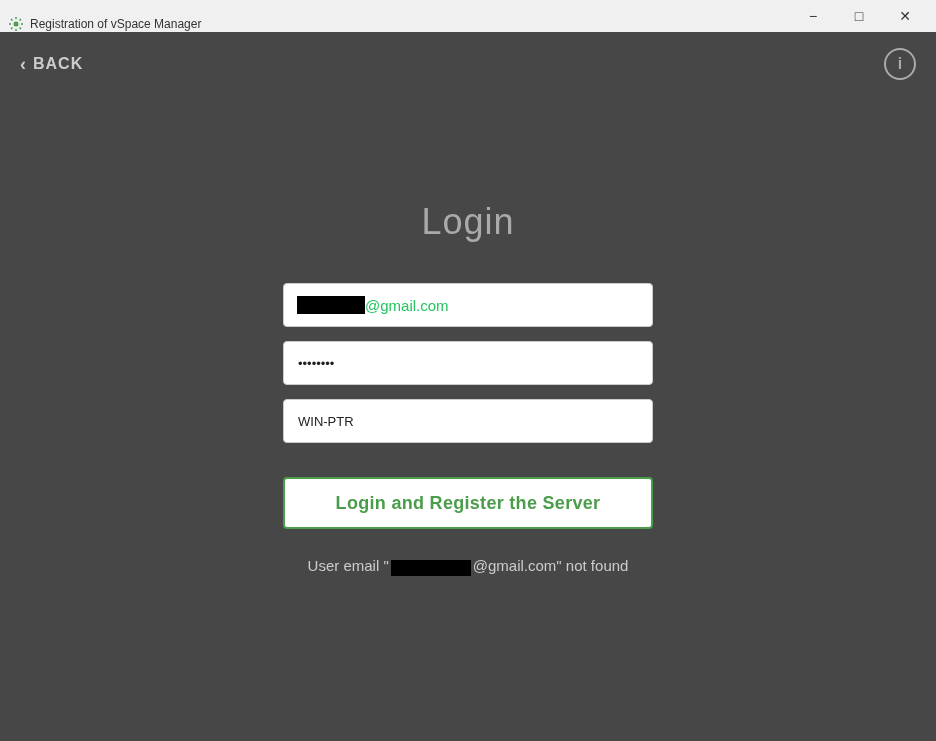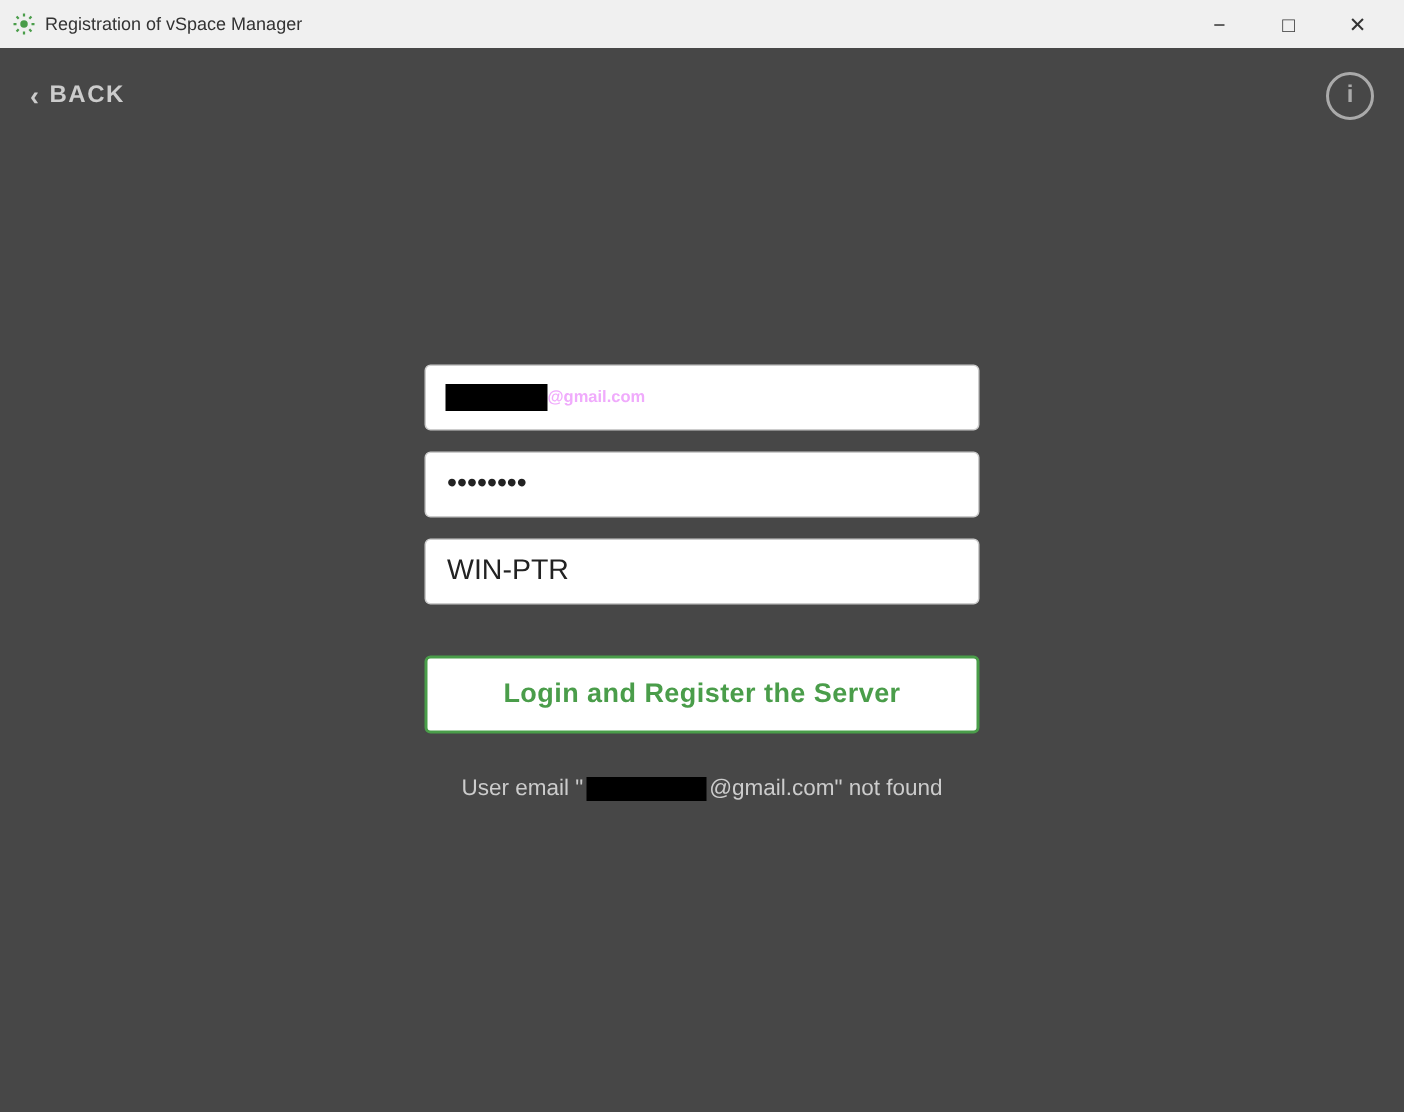--- a/index.html
+++ b/index.html
@@ -16,21 +16,21 @@
       overflow: hidden;
       display: flex;
       flex-direction: column;
     }
 
     
     .title-bar {
       background: #f0f0f0;
       height: 32px;
       display: flex;
-      align-items: center;
+      align-items: flex-end;
       justify-content: space-between;
       padding: 0 8px;
       flex-shrink: 0;
     }
 
     .title-bar-left {
       display: flex;
       align-items: center;
       gap: 6px;
     }
@@ -146,21 +146,21 @@
       width: 370px;
     }
 
     .form-input {
       width: 100%;
       height: 44px;
       background: #fff;
       border: 1px solid #ccc;
       border-radius: 4px;
       padding: 0 14px;
-      font-size: 19px;
+      font-size: 13px;
       color: #222;
       outline: none;
     }
 
     .email-field-wrapper {
       position: relative;
     }
 
     .email-redacted {
       position: absolute;
@@ -230,27 +230,28 @@
 
   <div class="top-nav">
     <button class="back-btn">
       <span class="back-chevron">‹</span>
       <span>BACK</span>
     </button>
     <button class="info-btn">i</button>
   </div>
 
   <div class="main-area">
+    <h1 class="login-title">Login</h1>
 
     <div class="form-container">
 
       <div class="email-field-wrapper">
         <input type="text" class="form-input" value="" style="padding-left: 88px;">
         <span class="email-redacted"></span>
-        <span style="position:absolute; left: 82px; top:50%; transform:translateY(-50%); font-size:11px; color:#f0abfc; pointer-events:none;font-weight:bold;">@gmail.com</span>
+        <span style="position:absolute; left: 82px; top:50%; transform:translateY(-50%); font-size:15px; color:#22c55e; pointer-events:none;">@gmail.com</span>
       </div>
 
       <input type="password" class="form-input" value="••••••••" style="">
 
       <input type="text" class="form-input" value="WIN-PTR" style="">
 
       <button class="register-btn">Login and Register the Server</button>
 
       <div class="error-msg">
         <span>User email "</span><span class="error-redacted"></span><span>@gmail.com" not found</span>

